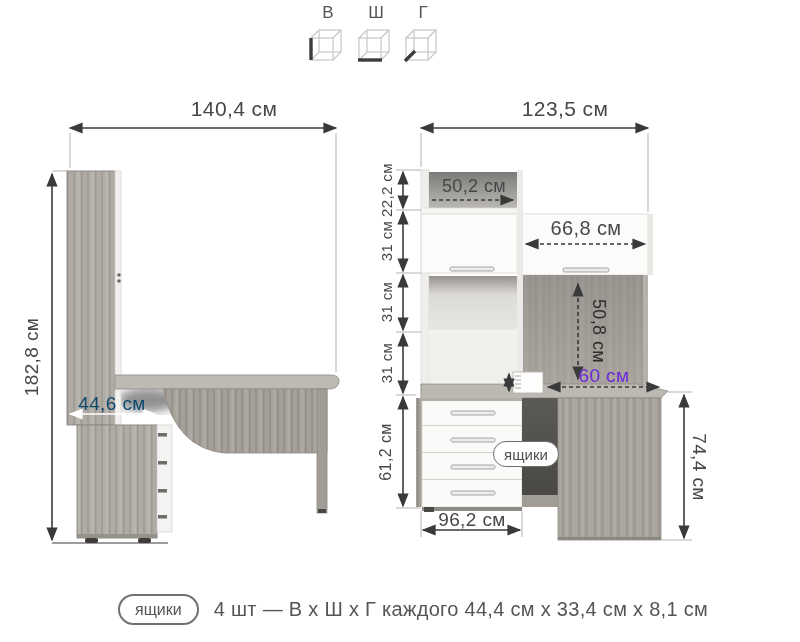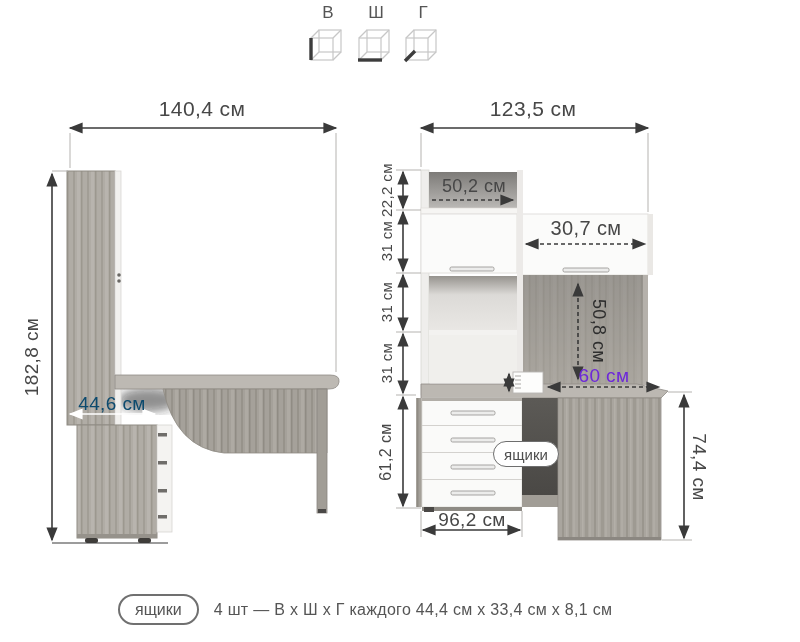--- a/index.html
+++ b/index.html
@@ -3,32 +3,32 @@
 <meta charset="utf-8">
 <style>
   html,body{margin:0;padding:0;background:#f4f4f4;}
   .stage{position:relative;width:800px;height:642px;background:#ffffff;overflow:hidden;
          font-family:"Liberation Sans","DejaVu Sans",sans-serif;color:#4a4a4a;}
   .abs{position:absolute;}
   .lbl{position:absolute;white-space:nowrap;color:#474747;letter-spacing:.4px;
        transform:translate(-50%,-50%);line-height:1;}
   .rot-ccw{transform:translate(-50%,-50%) rotate(-90deg);}
   .rot-cw{transform:translate(-50%,-50%) rotate(90deg);}
-  .f21{font-size:21px;} .f20{font-size:20px;} .f19{font-size:19px;} .f18{font-size:18px;}
+  .f21{font-size:21px;margin-left:32px;} .f20{font-size:20px;} .f19{font-size:19px;} .f18{font-size:18px;}
   .f16{font-size:16px;} .f15{font-size:15px;}
   .white-lbl{color:#0c4a6e;}
   .legend-item{position:absolute;width:40px;text-align:center;}
   .legend-item .cap{font-size:17px;color:#555;display:block;margin-bottom:2px;}
   .badge{position:absolute;display:flex;align-items:center;justify-content:center;
          background:#ffffff;border:2px solid #6e6e6e;border-radius:15px;
          color:#4f4f4f;}
   .caption-row{position:absolute;left:118px;top:594px;display:flex;align-items:center;gap:15px;}
   .caption-pill{height:27px;padding:0 15px;display:flex;align-items:center;
                 border:2px solid #707070;border-radius:16px;font-size:16px;color:#555;}
-  .caption-text{font-size:16px;color:#555;letter-spacing:.3px;}
+  .caption-text{font-size:20px;color:#555;letter-spacing:.3px;}
   svg{display:block;}
 </style>
 </head>
 <body>
 
 <div class="stage">
 
   <div class="legend-item" style="left:308px;top:3px;">
     <span class="cap">В</span>
     <svg width="36" height="40" viewBox="0 0 36 40">
@@ -248,21 +248,21 @@
   <div class="lbl f19 white-lbl" style="left:112px;top:403px;">44,6 см</div>
 
   <div class="lbl f21" style="left:533px;top:108px;">123,5 см</div>
   <div class="lbl f15 rot-ccw" style="left:386px;top:190px;">22,2 см</div>
   <div class="lbl f15 rot-ccw" style="left:386px;top:241px;">31 см</div>
   <div class="lbl f15 rot-ccw" style="left:386px;top:302px;">31 см</div>
   <div class="lbl f15 rot-ccw" style="left:386px;top:363px;">31 см</div>
   <div class="lbl f16 rot-ccw" style="left:386px;top:452px;">61,2 см</div>
 
   <div class="lbl f18" style="left:474px;top:186px;">50,2 см</div>
-  <div class="lbl f20" style="left:586px;top:228px;">30,7 см</div>
+  <div class="lbl f20" style="left:586px;top:228px;">66,8 см</div>
   <div class="lbl f18 rot-cw" style="left:599px;top:331px;color:#2e2e2e;">50,8 см</div>
   <div class="lbl f19" style="left:604px;top:375px;color:#6d28d9;">60 см</div>
   <div class="lbl f19" style="left:472px;top:519px;">96,2 см</div>
   <div class="lbl f19 rot-cw" style="left:699px;top:467px;">74,4 см</div>
 
   <div class="badge" style="left:493px;top:441px;width:64px;height:24px;font-size:15px;border-radius:13px;border-width:1.5px;">ящики</div>
 
   <div class="caption-row">
     <div class="caption-pill">ящики</div>
     <div class="caption-text">4 шт — В х Ш х Г каждого 44,4 см х 33,4 см х 8,1 см</div>

